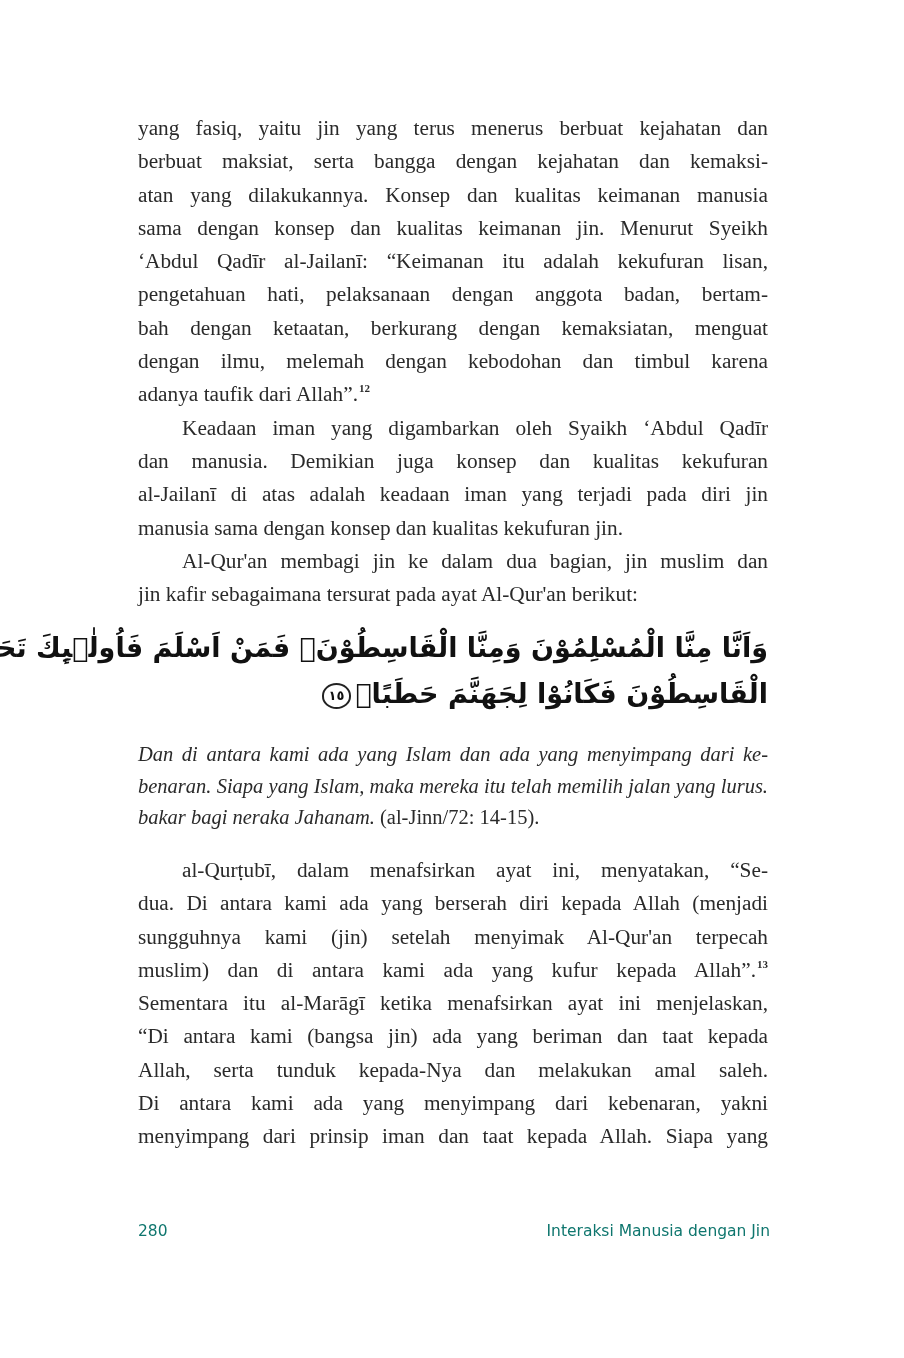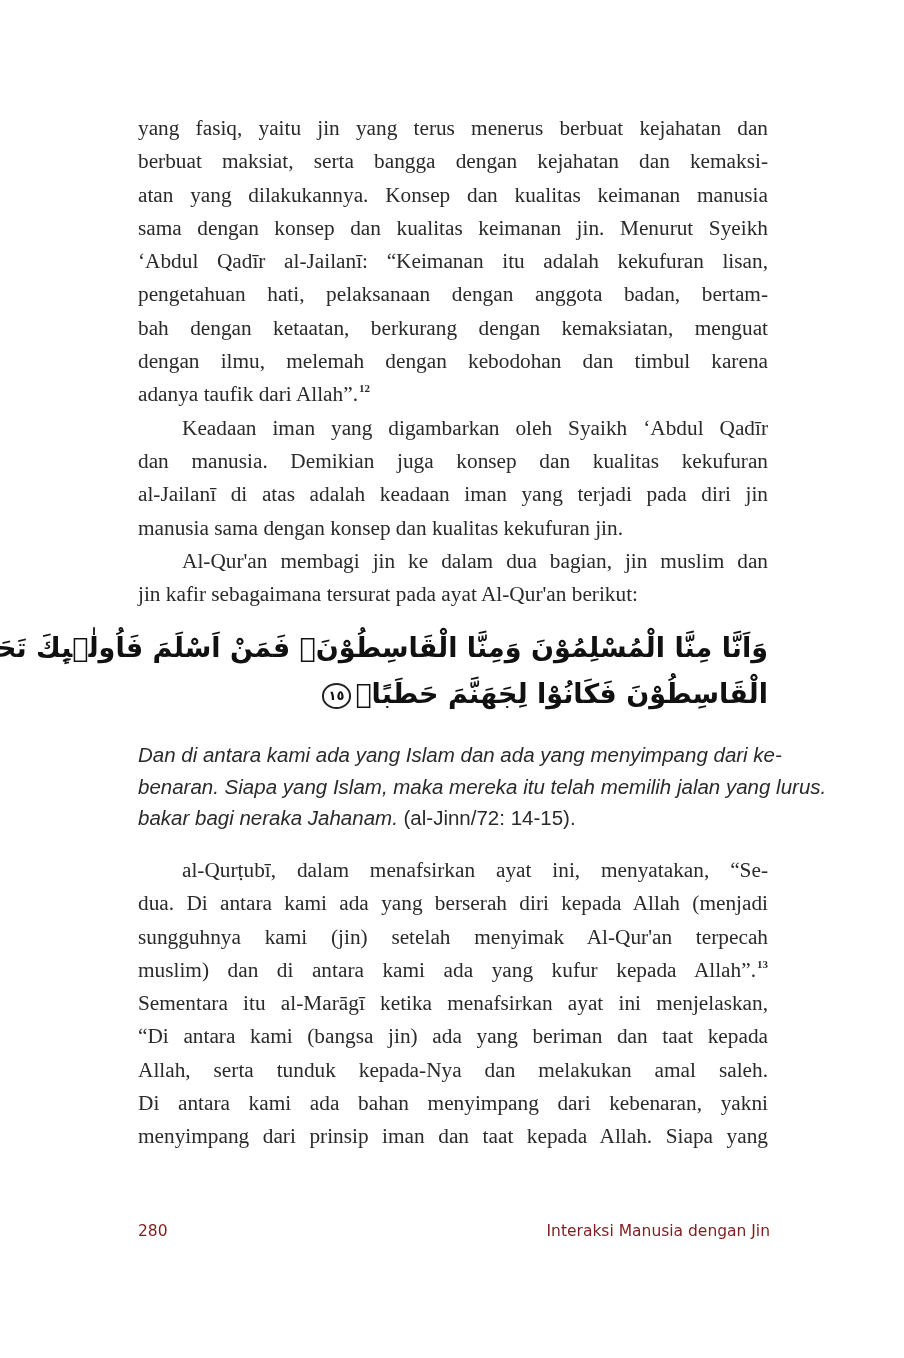--- a/index.html
+++ b/index.html
@@ -34,30 +34,30 @@
       font-weight: bold;
       border: 2px double #222;
       border-radius: 50%;
       padding: 0 5px;
       line-height: 22px;
       vertical-align: middle;
       margin: 0 4px;
     }
     .translation {
       margin-top: 22px;
-      font-family: Liberation Sans, sans-serif;
+      font-family: Liberation Serif, serif;
       font-size: 20.5px;
       line-height: 31.5px;
     }
     .translation .it { font-style: italic; }
     .after { margin-top: 20px; }
     .footer {
       position: absolute; top: 1222px; left: 138px; width: 632px;
       font-family: "DejaVu Sans", "Liberation Sans", sans-serif;
-      font-size: 15.5px; color: #7f1d1d;
+      font-size: 15.5px; color: #0f766e;
       display: flex; justify-content: space-between;
     }
   </style>
 </head>
 <body>
 
 <div class="page">
 
   <div class="body-text">
     <span class="line">yang fasiq, yaitu jin yang terus menerus berbuat kejahatan dan</span>
@@ -95,21 +95,21 @@
   </div>
 
   <div class="body-text after">
     <span class="line" style="padding-left:44px">al-Qurṭubī, dalam menafsirkan ayat ini, menyatakan, “Se-</span>
     <span class="line">dua. Di antara kami ada yang berserah diri kepada Allah (menjadi</span>
     <span class="line">sungguhnya kami (jin) setelah menyimak Al-Qur'an terpecah</span>
     <span class="line"><span>muslim) dan di antara kami ada yang kufur kepada Allah”.</span><sup class="fn">13</sup></span>
     <span class="line">Sementara itu al-Marāgī ketika menafsirkan ayat ini menjelaskan,</span>
     <span class="line">“Di antara kami (bangsa jin) ada yang beriman dan taat kepada</span>
     <span class="line">Allah, serta tunduk kepada-Nya dan melakukan amal saleh.</span>
-    <span class="line">Di antara kami ada bahan menyimpang dari kebenaran, yakni</span>
+    <span class="line">Di antara kami ada yang menyimpang dari kebenaran, yakni</span>
     <span class="line">menyimpang dari prinsip iman dan taat kepada Allah. Siapa yang</span>
   </div>
 
 </div>
 
 <div class="footer">
   <span>280</span>
   <span>Interaksi Manusia dengan Jin</span>
 </div>
 

